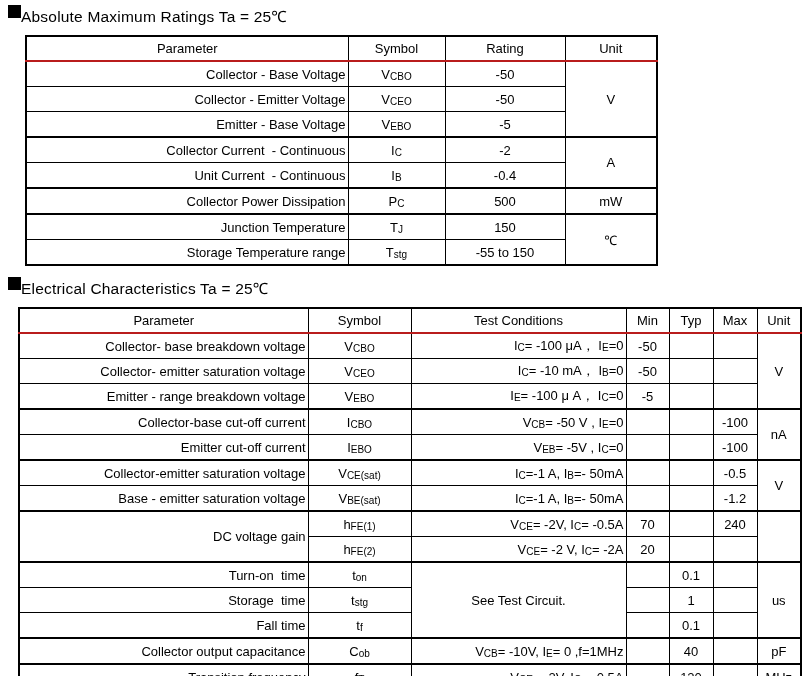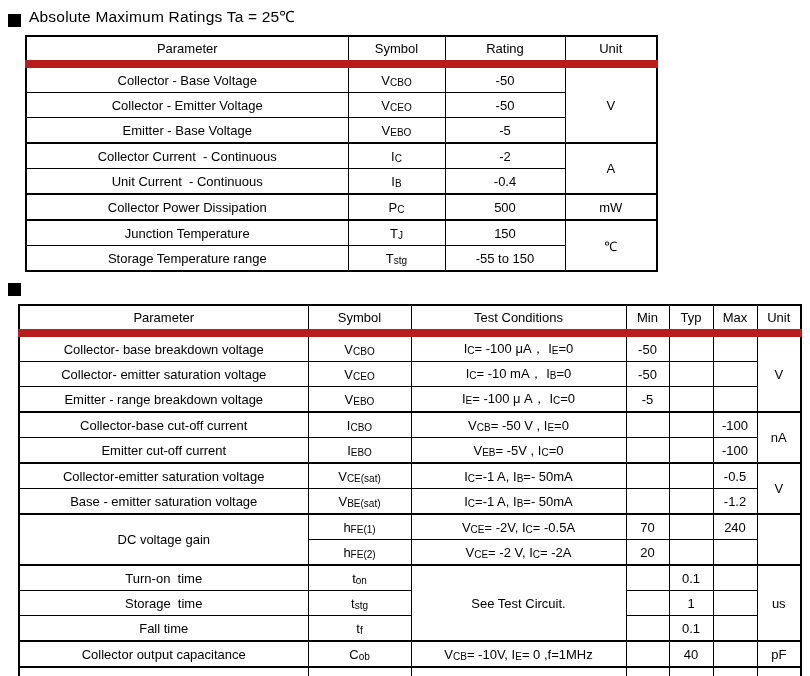--- a/index.html
+++ b/index.html
@@ -1,28 +1,28 @@
 <!DOCTYPE html>
 <html><head>
 <meta charset="utf-8">
 <style>
   html,body{margin:0;padding:0;background:#ffffff;}
   body{width:810px;height:676px;font-family:"Liberation Sans",sans-serif;color:#000;}
   .page{position:relative;width:810px;height:676px;background:#fff;overflow:hidden;}
-  .sec-title{display:flex;align-items:flex-end;gap:8px;font-size:15.5px;letter-spacing:.2px;}
+  .sec-title{display:flex;align-items:flex-start;font-size:15.5px;letter-spacing:.2px;}
   .sec-title-1{margin:5px 0 0 8px;}
   .sec-title-2{margin:11px 0 0 8px;}
   .bullet{width:13px;height:13px;background:#000;display:inline-block;flex:0 0 auto;}
   table{border-collapse:collapse;table-layout:fixed;border:2px solid #000;}
   .t1{margin:8px 0 0 25px;}
   .t2{margin:8px 0 0 18px;}
   th,td{border:1px solid #000;height:24px;font-size:13px;font-weight:normal;
         text-align:center;vertical-align:middle;padding:0 2px;overflow:hidden;white-space:pre;}
-  thead th{border-bottom:8px solid #b91c1c;height:23px;margin-top:45px;}
-  td.al{text-align:center;}
+  thead th{border-bottom:2px solid #b91c1c;height:23px;margin-top:45px;}
+  td.al{text-align:right;}
   td.bb{border-bottom:2px solid #000;}
   .sb{font-size:10px;position:relative;top:1px;}
 </style>
 </head>
 <body>
 
 <div class="page">
 
   <section>
     <div class="sec-title sec-title-1">
@@ -89,20 +89,21 @@
             <td>T<span class="sb">stg</span></td>
             <td>-55 to 150</td>
           </tr>
         </tbody>
       </table>
   </section>
 
   <section>
     <div class="sec-title sec-title-2">
       <span class="bullet"></span>
+      <span>Electrical Characteristics Ta = 25℃</span>
     </div>
     <table class="t2">
         <colgroup>
           <col style="width: 289px;">
           <col style="width: 103px;">
           <col style="width: 215px;">
           <col style="width: 43px;">
           <col style="width: 44px;">
           <col style="width: 44px;">
           <col style="width: 44px;">

